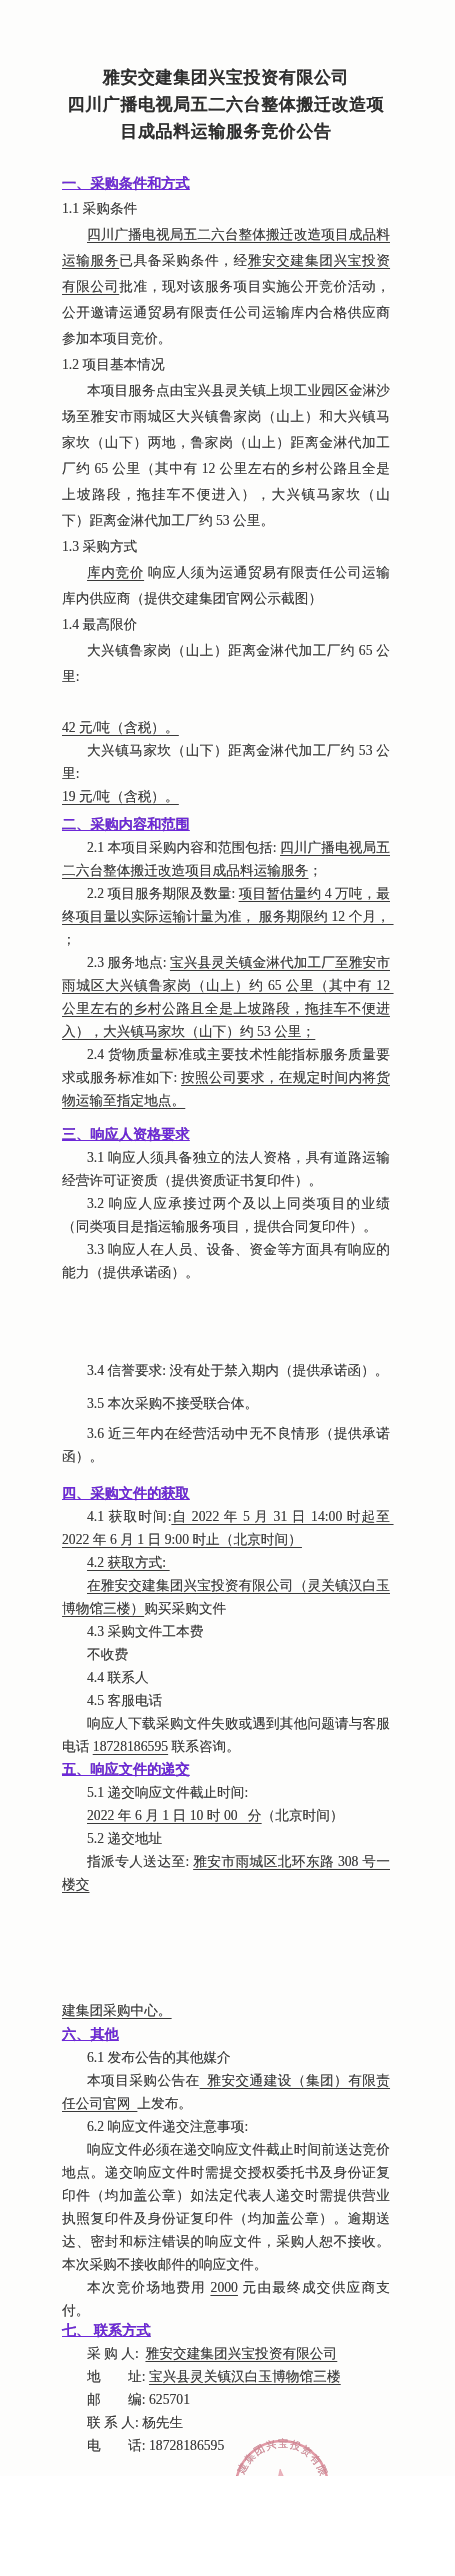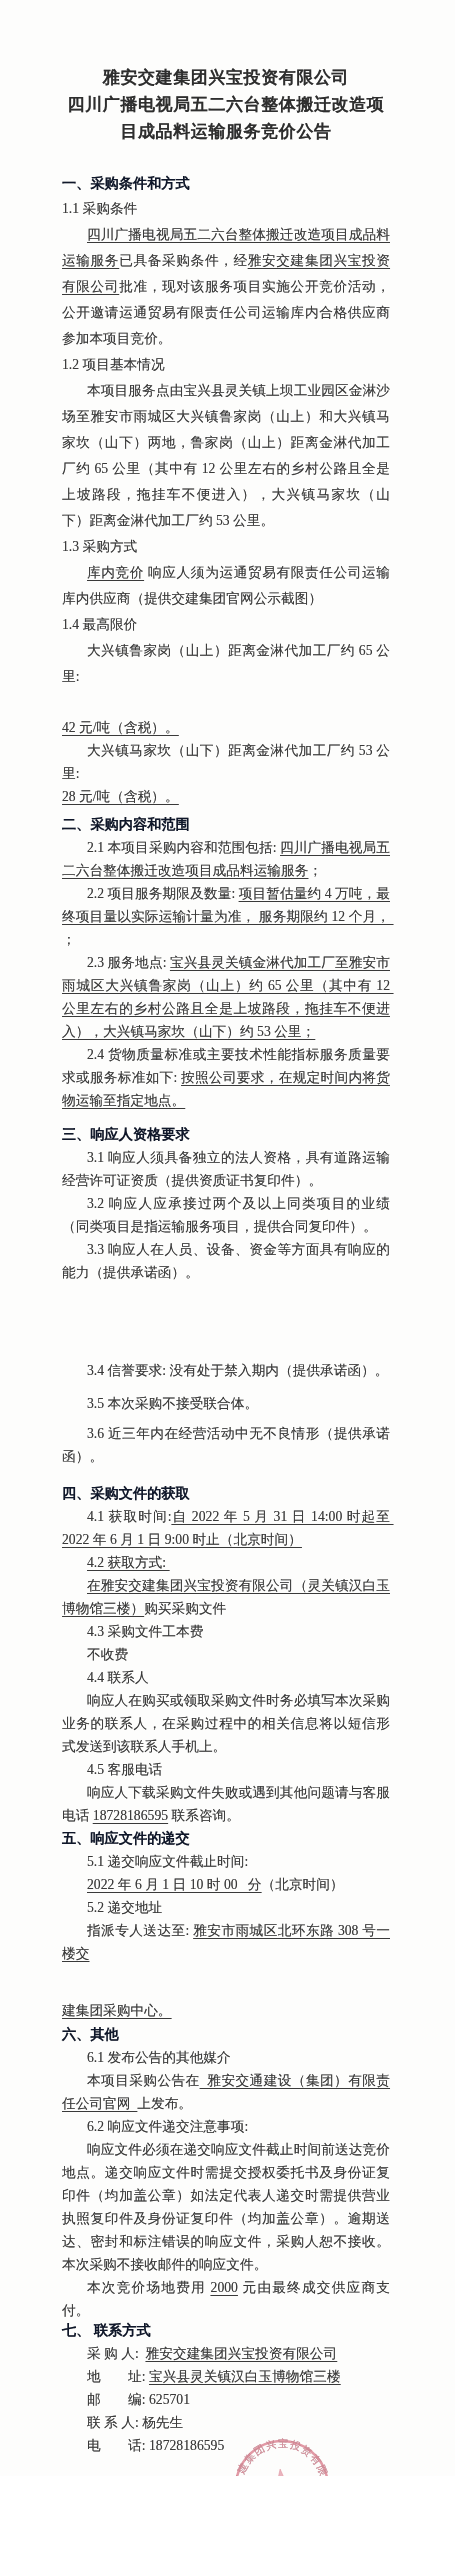--- a/index.html
+++ b/index.html
@@ -7,21 +7,21 @@
     position:relative;width:456px;height:2476px;margin:0;
     background:#fdfdfc;overflow:hidden;
     font-family:"Liberation Serif","DejaVu Serif",serif;
     color:#3a3a3a;
     text-shadow:0 0 0.3px rgba(70,70,70,.55);
   }
   .page-block{position:absolute;left:62px;width:328px;font-size:13.7px;text-align:justify;}
   .blk{white-space:pre-wrap;}
   .ind{text-indent:25px;}
   .title{font-size:17px;font-weight:700;text-align:center;line-height:27px;letter-spacing:0.6px;color:#2e2e2e;text-indent:0;}
-  .heading{font-weight:700;font-size:14.2px;color:#0f172a;}
+  .heading{font-weight:700;font-size:14.2px;color:#6d28d9;text-decoration:underline;}
   .u{text-decoration:underline;text-underline-offset:3.4px;text-decoration-thickness:0.9px;}
   #signature{
     position:absolute;top:2476px;left:165px;width:239px;text-align:center;
     font-size:13.7px;line-height:24px;color:#3a3a3a;
   }
   #seal{
     position:absolute;left:232px;top:2435px;width:100px;height:104px;
     opacity:.88;mix-blend-mode:multiply;transform:rotate(-6deg);
   }
 </style>
@@ -41,21 +41,21 @@
         <div class="blk para"><span>1.2 项目基本情况</span></div>
         <div class="blk para ind"><span>本项目服务点由宝兴县灵关镇上坝工业园区金淋沙场至雅安市雨城区大兴镇鲁家岗（山上）和大兴镇马家坎（山下）两地，鲁家岗（山上）距离金淋代加工厂约 65 公里（其中有 12 公里左右的乡村公路且全是上坡路段，拖挂车不便进入），大兴镇马家坎（山下）距离金淋代加工厂约 53 公里。</span></div>
         <div class="blk para"><span>1.3 采购方式</span></div>
         <div class="blk para ind"><span class="u">库内竞价</span><span> 响应人须为运通贸易有限责任公司运输库内供应商（提供交建集团官网公示截图）</span></div>
         <div class="blk para"><span>1.4 最高限价</span></div>
         <div class="blk para ind"><span>大兴镇鲁家岗（山上）距离金淋代加工厂约 65 公里:</span></div>
       </div>
       <div class="page-block" style="top: 716px; line-height: 23px;">
         <div class="blk para"><span class="u">42 元/吨（含税）。</span></div>
         <div class="blk para ind"><span>大兴镇马家坎（山下）距离金淋代加工厂约 53 公里:</span></div>
-        <div class="blk para"><span class="u">28 元/吨（含税）。</span></div>
+        <div class="blk para"><span class="u">19 元/吨（含税）。</span></div>
         <div class="blk heading" style="margin-top: 4.6px;"><span>二、采购内容和范围</span></div>
         <div class="blk para ind"><span>2.1 本项目采购内容和范围包括: </span><span class="u">四川广播电视局五二六台整体搬迁改造项目成品料运输服务</span><span>；</span></div>
         <div class="blk para ind"><span>2.2 项目服务期限及数量: </span><span class="u">项目暂估量约 4 万吨，最终项目量以实际运输计量为准， 服务期限约 12 个月， </span><span>；</span></div>
         <div class="blk para ind"><span>2.3 服务地点: </span><span class="u">宝兴县灵关镇金淋代加工厂至雅安市雨城区大兴镇鲁家岗（山上）约 65 公里（其中有 12 公里左右的乡村公路且全是上坡路段，拖挂车不便进入），大兴镇马家坎（山下）约 53 公里；</span></div>
         <div class="blk para ind"><span>2.4 货物质量标准或主要技术性能指标服务质量要求或服务标准如下: </span><span class="u">按照公司要求，在规定时间内将货物运输至指定地点。</span></div>
         <div class="blk heading" style="margin-top: 11px;"><span>三、响应人资格要求</span></div>
         <div class="blk para ind"><span>3.1 响应人须具备独立的法人资格，具有道路运输经营许可证资质（提供资质证书复印件）。</span></div>
         <div class="blk para ind"><span>3.2 响应人应承接过两个及以上同类项目的业绩（同类项目是指运输服务项目，提供合同复印件）。</span></div>
         <div class="blk para ind"><span>3.3 响应人在人员、设备、资金等方面具有响应的能力（提供承诺函）。</span></div>
       </div>
@@ -63,21 +63,20 @@
         <div class="blk para ind"><span>3.4 信誉要求: 没有处于禁入期内（提供承诺函）。</span></div>
         <div class="blk para ind" style="margin-top: 10px;"><span>3.5 本次采购不接受联合体。</span></div>
         <div class="blk para ind" style="margin-top: 7px;"><span>3.6 近三年内在经营活动中无不良情形（提供承诺函）。</span></div>
         <div class="blk heading" style="margin-top: 14px;"><span>四、采购文件的获取</span></div>
         <div class="blk para ind"><span>4.1 获取时间:</span><span class="u">自 2022 年 5 月 31 日 14:00 时起至 2022 年 6 月 1 日 9:00 时止（北京时间）</span></div>
         <div class="blk para ind"><span class="u">4.2 获取方式: </span></div>
         <div class="blk para ind"><span class="u">在雅安交建集团兴宝投资有限公司（灵关镇汉白玉博物馆三楼）</span><span>购买采购文件</span></div>
         <div class="blk para ind"><span>4.3 采购文件工本费</span></div>
         <div class="blk para ind"><span>不收费</span></div>
         <div class="blk para ind"><span>4.4 联系人</span></div>
-        <div class="blk para ind"><span>响应人在购买或领取采购文件时务必填写本次采购业务的联系人，在采购过程中的相关信息将以短信形式发送到该联系人手机上。</span></div>
         <div class="blk para ind"><span>4.5 客服电话</span></div>
         <div class="blk para ind"><span>响应人下载采购文件失败或遇到其他问题请与客服电话 </span><span class="u">18728186595</span><span> 联系咨询。</span></div>
         <div class="blk heading"><span>五、响应文件的递交</span></div>
         <div class="blk para ind"><span>5.1 递交响应文件截止时间:</span></div>
         <div class="blk para ind"><span class="u">2022 年 6 月 1 日 10 时 00   分</span><span>（北京时间）</span></div>
         <div class="blk para ind"><span>5.2 递交地址</span></div>
         <div class="blk para ind"><span>指派专人送达至: </span><span class="u">雅安市雨城区北环东路 308 号一楼交</span></div>
       </div>
       <div class="page-block" style="top: 1999px; line-height: 23px;">
         <div class="blk para"><span class="u">建集团采购中心。</span></div>

